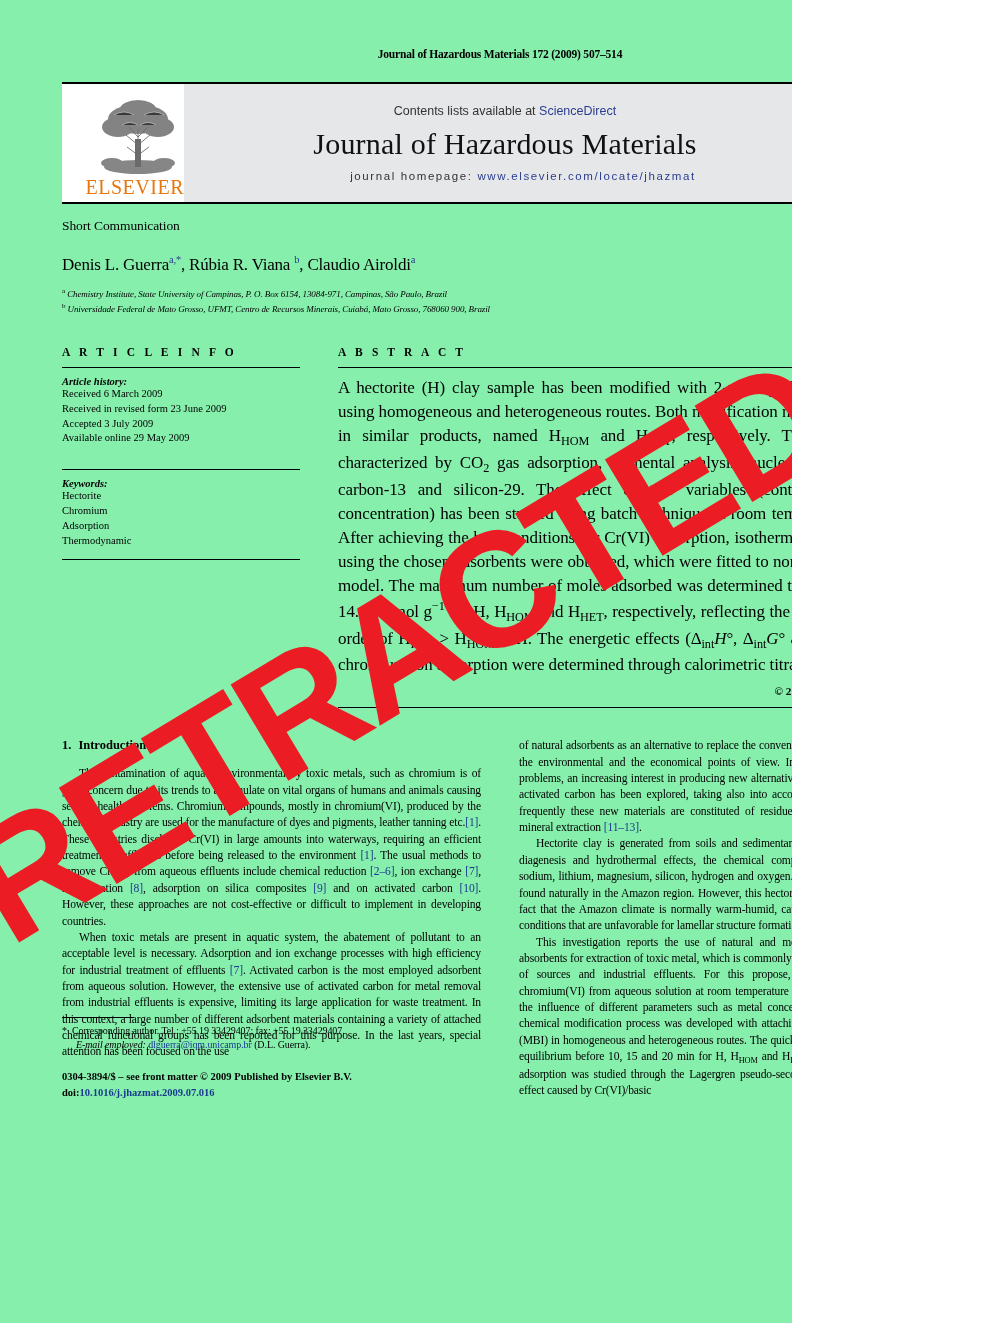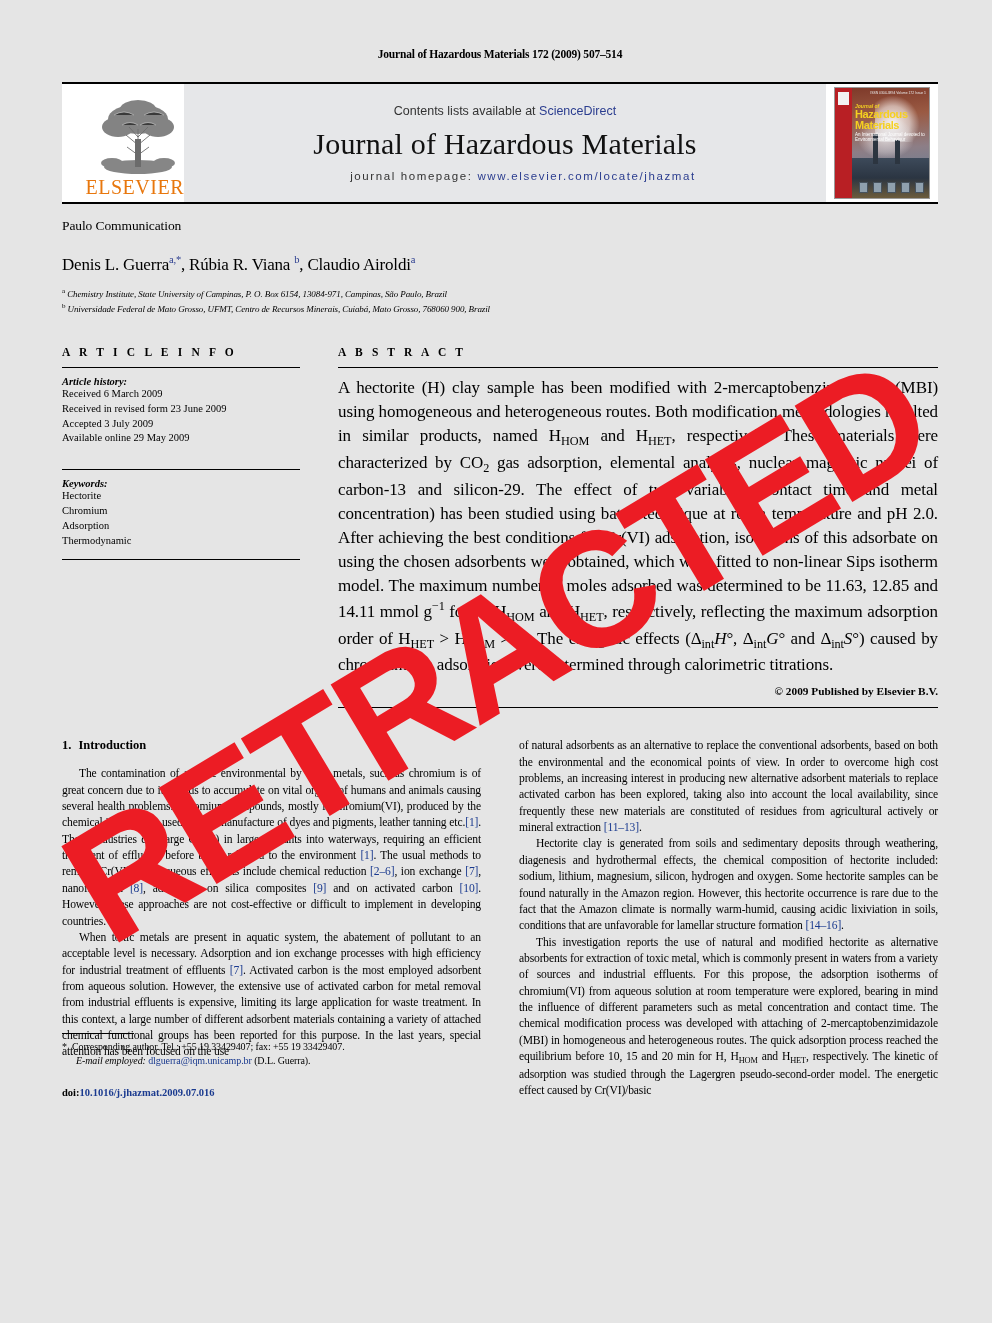--- a/index.html
+++ b/index.html
@@ -6,23 +6,23 @@
     margin: 0;
     padding: 0;
     background: #ffffff;
   }
   body {
     font-family: "Liberation Serif", serif;
     color: #000000;
   }
   #page {
     position: relative;
-    width: 992px;
+    width: 792px;
     height: 1323px;
-    background: #e5e5e5;
+    background: #86efac;
     overflow: hidden;
     box-sizing: border-box;
   }
   .inner {
     position: absolute;
     left: 62px;
     top: 0;
     width: 876px;
     height: 100%;
   }
@@ -365,21 +365,21 @@
             <div class="cv-j1">Journal of</div>
             <div class="cv-j2">Hazardous</div>
             <div class="cv-j2">Materials</div>
             <div class="cv-j3">An International Journal devoted to
 Environmental Behaviour</div>
           </div>
         </div>
       </div>
     </div>
 
-    <div class="art-type">Paulo Communication</div>
+    <div class="art-type">Short Communication</div>
 
     <div class="authors">
       <span>Denis L. Guerra</span><sup>a,*</sup>,
       <span>Rúbia R. Viana</span> <sup>b</sup>,
       <span>Claudio Airoldi</span><sup>a</sup>
     </div>
 
     <div class="affils">
       <div><sup>a</sup> <span>Chemistry Institute, State University of Campinas, P. O. Box 6154, 13084-971, Campinas, São Paulo, Brazil</span></div>
       <div><sup>b</sup> <span>Universidade Federal de Mato Grosso, UFMT, Centro de Recursos Minerais, Cuiabá, Mato Grosso, 768060 900, Brazil</span></div>
@@ -417,20 +417,21 @@
       <div class="bcol">
         <div class="sec-title"><span class="num">1.</span><span>Introduction</span></div>
         <p class="bp">The contamination of aquatic environmental by toxic metals, such as chromium is of great concern due to its trends to accumulate on vital organs of humans and animals causing several health problems. Chromium compounds, mostly in chromium(VI), produced by the chemical industry are used for the manufacture of dyes and pigments, leather tanning etc.<span class="ref">[1]</span>. These industries discharge Cr(VI) in large amounts into waterways, requiring an efficient treatment of effluents before being released to the environment <span class="ref">[1]</span>. The usual methods to remove Cr(VI) from aqueous effluents include chemical reduction <span class="ref">[2–6]</span>, ion exchange <span class="ref">[7]</span>, nanofiltration <span class="ref">[8]</span>, adsorption on silica composites <span class="ref">[9]</span> and on activated carbon <span class="ref">[10]</span>. However, these approaches are not cost-effective or difficult to implement in developing countries.</p>
         <p class="bp">When toxic metals are present in aquatic system, the abatement of pollutant to an acceptable level is necessary. Adsorption and ion exchange processes with high efficiency for industrial treatment of effluents <span class="ref">[7]</span>. Activated carbon is the most employed adsorbent from aqueous solution. However, the extensive use of activated carbon for metal removal from industrial effluents is expensive, limiting its large application for waste treatment. In this context, a large number of different adsorbent materials containing a variety of attached chemical functional groups has been reported for this purpose. In the last years, special attention has been focused on the use</p>
 
         <div class="foot">
           <div class="foot-rule"></div>
           <div class="foot-line"><span class="star">*</span><span>Corresponding author. Tel.: +55 19 33429407; fax: +55 19 33429407.</span></div>
           <div class="foot-line" style="padding-left:14px;text-indent:0;"><span class="foot-em">E-mail employed:</span> <span class="foot-link">dlguerra@iqm.unicamp.br</span> <span>(D.L. Guerra).</span></div>
           <div class="issn">
+            <div>0304-3894/$ – see front matter © 2009 Published by Elsevier B.V.</div>
             <div><span>doi:</span><span class="doi-link">10.1016/j.jhazmat.2009.07.016</span></div>
           </div>
         </div>
       </div>
 
       <div class="bcol">
         <p class="bp" style="text-indent:0;">of natural adsorbents as an alternative to replace the conventional adsorbents, based on both the environmental and the economical points of view. In order to overcome high cost problems, an increasing interest in producing new alternative adsorbent materials to replace activated carbon has been explored, taking also into account the local availability, since frequently these new materials are constituted of residues from agricultural actively or mineral extraction <span class="ref">[11–13]</span>.</p>
         <p class="bp">Hectorite clay is generated from soils and sedimentary deposits through weathering, diagenesis and hydrothermal effects, the chemical composition of hectorite included: sodium, lithium, magnesium, silicon, hydrogen and oxygen. Some hectorite samples can be found naturally in the Amazon region. However, this hectorite occurrence is rare due to the fact that the Amazon climate is normally warm-humid, causing acidic lixiviation in soils, conditions that are unfavorable for lamellar structure formation <span class="ref">[14–16]</span>.</p>
         <p class="bp">This investigation reports the use of natural and modified hectorite as alternative absorbents for extraction of toxic metal, which is commonly present in waters from a variety of sources and industrial effluents. For this propose, the adsorption isotherms of chromium(VI) from aqueous solution at room temperature were explored, bearing in mind the influence of different parameters such as metal concentration and contact time. The chemical modification process was developed with attaching of 2-mercaptobenzimidazole (MBI) in homogeneous and heterogeneous routes. The quick adsorption process reached the equilibrium before 10, 15 and 20 min for H, H<sub>HOM</sub> and H<sub>HET</sub>, respectively. The kinetic of adsorption was studied through the Lagergren pseudo-second-order model. The energetic effect caused by Cr(VI)/basic</p>
       </div>

